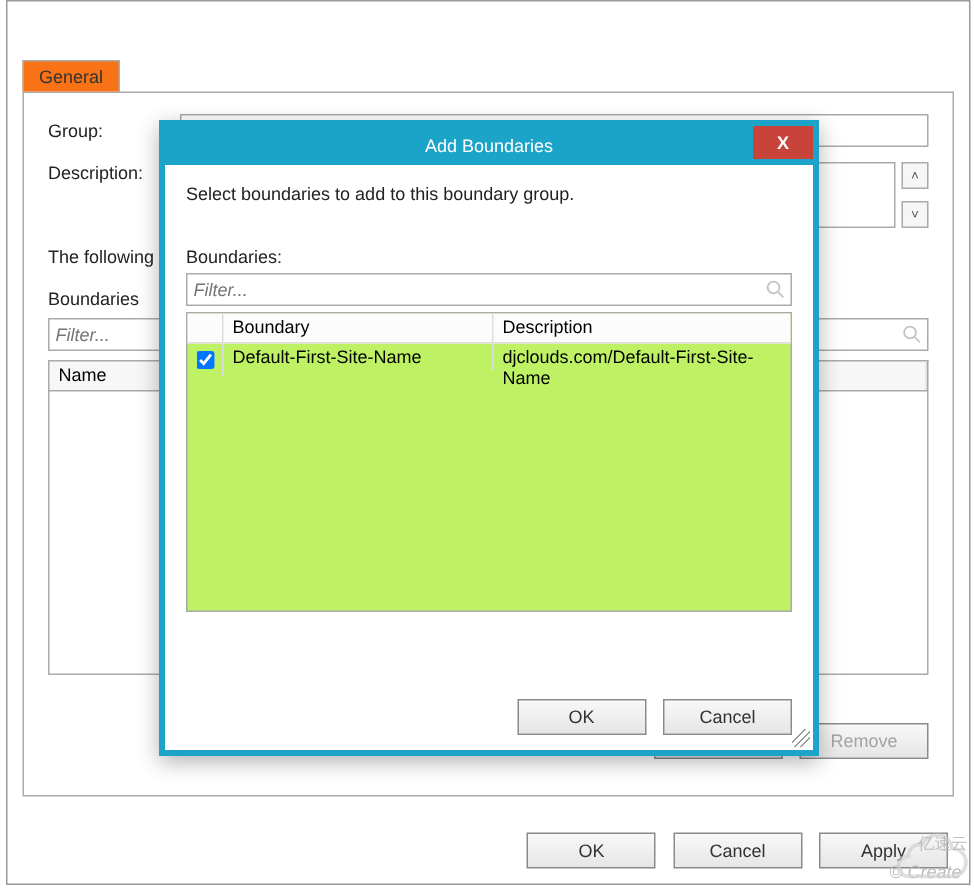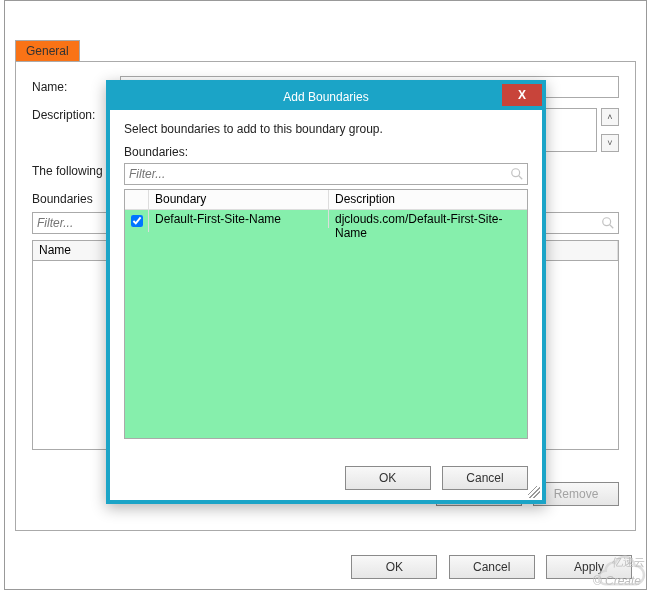--- a/index.html
+++ b/index.html
@@ -42,26 +42,26 @@
   .outer-footer { position:absolute; bottom:10px; right:14px; }
 
   
   .backdrop { position:absolute; inset:0; }
   .modal { position:absolute; left:106px; top:80px; width:440px; height:424px; background:#fff; border:4px solid #1ba4c7; box-shadow:0 4px 14px rgba(0,0,0,.3); }
   .modal-titlebar { height:26px; background:#1ba4c7; display:flex; align-items:center; justify-content:center; position:relative; }
   .modal-title { color:#fff; }
   .modal-close { position:absolute; right:0; top:0; width:40px; height:22px; background:#c8443a; color:#fff; display:flex; align-items:center; justify-content:center; font-weight:bold; font-family:Arial; }
 
   .modal-body { padding:12px 14px 0; }
-  .modal-instr { color:#222; margin-bottom:9px; }
+  .modal-instr { color:#222; margin-bottom:28px; }
   .modal-label { color:#222; margin-bottom:4px; }
   .modal-filter-wrap { position:relative; }
   .modal-filter { width:100%; height:22px; border:1px solid #aaa; padding:2px 18px 2px 4px; color:#888; font-style:italic; background:#fff; }
 
-  .modal-grid { border:1px solid #aaa; margin-top:4px; height:250px; background:#86efac; }
+  .modal-grid { border:1px solid #aaa; margin-top:4px; height:200px; background:#bef264; }
   .modal-grid-head { display:flex; height:20px; background:#fcfcfc; border-bottom:1px solid #ddd; }
   .mcol { padding:2px 6px; }
   .mcol.c0 { width:24px; border-right:1px solid #ddd; }
   .mcol.c1 { width:180px; border-right:1px solid #ddd; }
   .mcol.c2 { flex:1; }
   .modal-row { display:flex; align-items:flex-start; height:20px; }
   .modal-row .mcol.c0 { display:flex; align-items:center; justify-content:center; }
   .chk { width:12px; height:12px; }
 
   .modal-footer { position:absolute; bottom:10px; right:14px; }
@@ -82,21 +82,21 @@
 
 <div class="outer-window">
 
   <div class="outer-body">
     <div class="tabstrip">
       <div class="tab active">General</div>
     </div>
     <div class="tab-panel">
 
       <div class="field-row">
-        <div class="field-label">Name:</div>
+        <div class="field-label">Group:</div>
         <input class="field-input" style="">
       </div>
 
       <div class="field-row" style="align-items:flex-start;">
         <div class="field-label">Description:</div>
         <div class="desc-area" style="flex:1;"></div>
         <div class="updown">
           <span>˄</span>
           <span>˅</span>
         </div>

